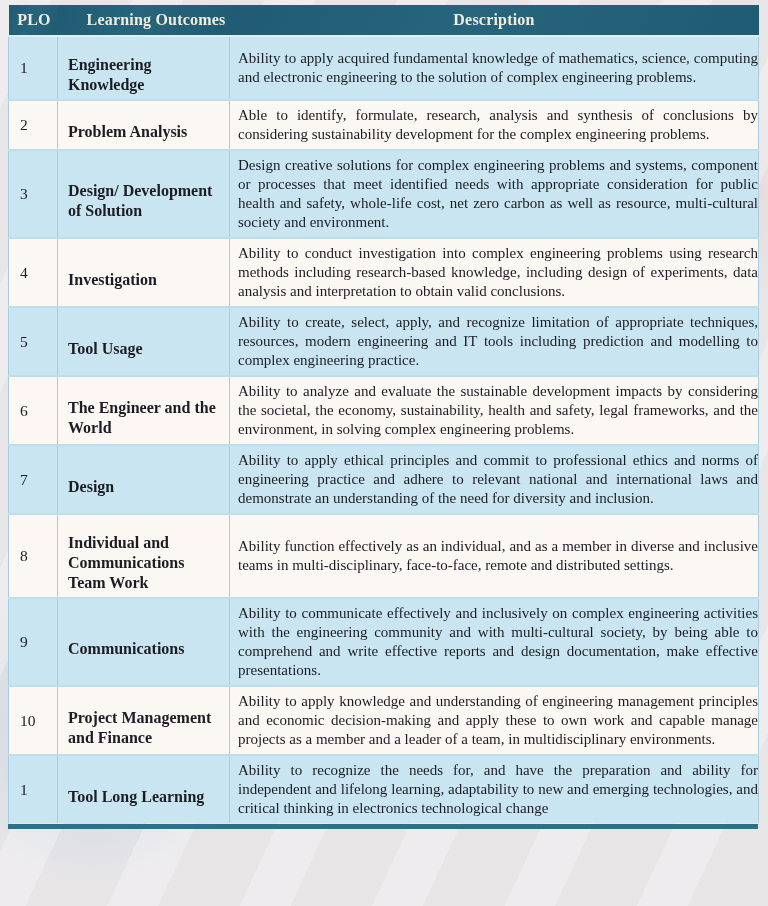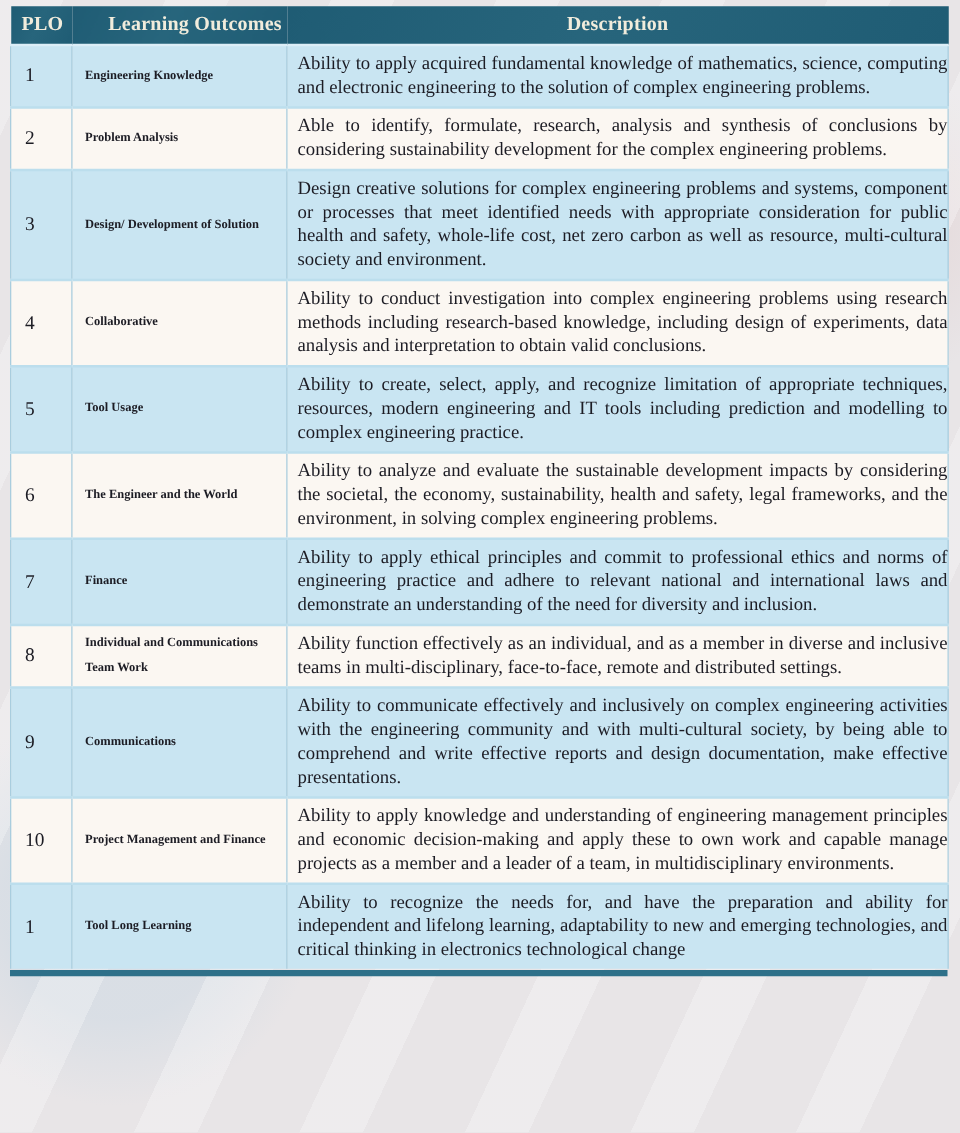--- a/index.html
+++ b/index.html
@@ -60,24 +60,24 @@
   }
   tbody tr:first-child td{border-top:2px solid #dceef7;}
   tbody tr:nth-child(odd) td{background:var(--row-odd-bg);}
   tbody tr:nth-child(even) td{background:var(--row-even-bg);}
   td.plo-cell{
     font-size:15.5px;
     padding:4px 4px 4px 11px;
     text-align:left;
   }
   td.outcome-cell{
-    font-size:10px;
+    font-size:16px;
     font-weight:bold;
     line-height:20px;
-    padding:3px 8px 4px 10px;
+    padding:18px 8px 4px 10px;
   }
   td.description-cell{
     font-size:15px;
     line-height:19px;
     text-align:justify;
     padding:5px 0 5px 8px;
   }
   .bottom-bar{
     width:750px;
     height:5px;
@@ -115,36 +115,36 @@
           <td class="outcome-cell">Problem Analysis</td>
           <td class="description-cell">Able to identify, formulate, research, analysis and synthesis of conclusions by considering sustainability development for the complex engineering problems.</td>
         </tr>
         <tr>
           <td class="plo-cell">3</td>
           <td class="outcome-cell">Design/ Development of Solution</td>
           <td class="description-cell">Design creative solutions for complex engineering problems and systems, component or processes that meet identified needs with appropriate consideration for public health and safety, whole-life cost, net zero carbon as well as resource, multi-cultural society and environment.</td>
         </tr>
         <tr>
           <td class="plo-cell">4</td>
-          <td class="outcome-cell">Collaborative</td>
+          <td class="outcome-cell">Investigation</td>
           <td class="description-cell">Ability to conduct investigation into complex engineering problems using research methods including research-based knowledge, including design of experiments, data analysis and interpretation to obtain valid conclusions.</td>
         </tr>
         <tr>
           <td class="plo-cell">5</td>
           <td class="outcome-cell">Tool Usage</td>
           <td class="description-cell">Ability to create, select, apply, and recognize limitation of appropriate techniques, resources, modern engineering and IT tools including prediction and modelling to complex engineering practice.</td>
         </tr>
         <tr>
           <td class="plo-cell">6</td>
           <td class="outcome-cell">The Engineer and the World</td>
           <td class="description-cell">Ability to analyze and evaluate the sustainable development impacts by considering the societal, the economy, sustainability, health and safety, legal frameworks, and the environment, in solving complex engineering problems.</td>
         </tr>
         <tr>
           <td class="plo-cell">7</td>
-          <td class="outcome-cell">Finance</td>
+          <td class="outcome-cell">Design</td>
           <td class="description-cell">Ability to apply ethical principles and commit to professional ethics and norms of engineering practice and adhere to relevant national and international laws and demonstrate an understanding of the need for diversity and inclusion.</td>
         </tr>
         <tr>
           <td class="plo-cell">8</td>
           <td class="outcome-cell">Individual and Communications Team Work</td>
           <td class="description-cell">Ability function effectively as an individual, and as a member in diverse and inclusive teams in multi-disciplinary, face-to-face, remote and distributed settings.</td>
         </tr>
         <tr>
           <td class="plo-cell">9</td>
           <td class="outcome-cell">Communications</td>

